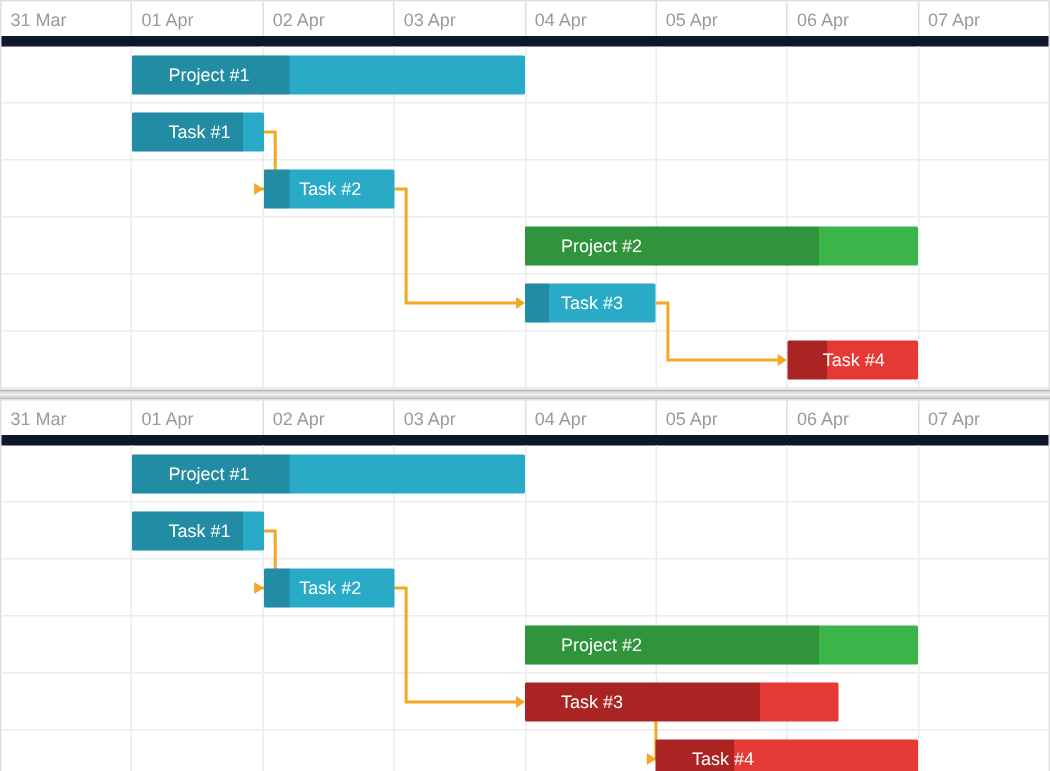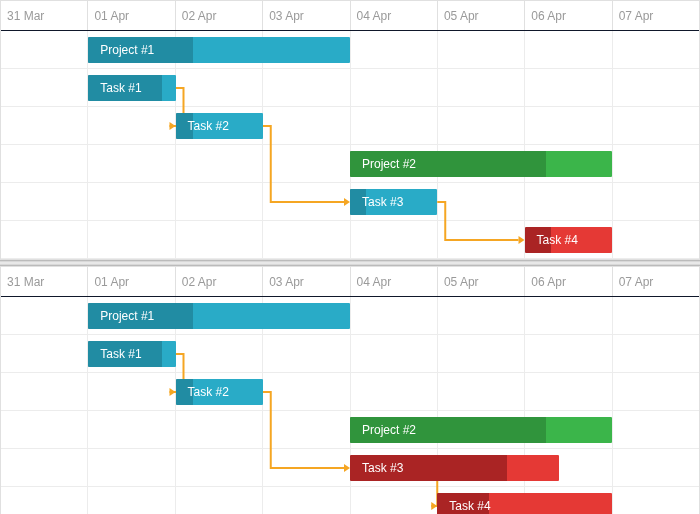--- a/index.html
+++ b/index.html
@@ -1,27 +1,27 @@
 <!DOCTYPE html>
 <html><head>
 <meta charset="utf-8">
 <style>
   * { box-sizing: border-box; margin: 0; padding: 0; }
   body { font-family: Arial, sans-serif; font-size: 12px; background: #fff; width: 700px; }
   .panel { width: 700px; border: 1px solid #e0e0e0; background: #fff; }
   .divider { height: 6px; background: linear-gradient(#d0d0d0, #f0f0f0, #d0d0d0); border-top:1px solid #bbb; border-bottom:1px solid #bbb; }
-  .hdr { display: flex; height: 30px; border-bottom: 1px solid #0f172a; text-align: center; }
+  .hdr { display: flex; height: 30px; border-bottom: 7px solid #0f172a; text-align: center; }
   .hdr-cell { flex: 1; border-right: 1px solid #e0e0e0; color: #9a9a9a; font-size: 12px; display:flex; align-items:center; padding-left:6px; }
   .hdr-cell:last-child { border-right: none; }
   .grid { position: relative; }
   .row { height: 38px; border-bottom: 1px solid #ececec; position: relative; }
   .cols { position: absolute; inset:0; display:flex; pointer-events:none; }
   .col { flex:1; border-right:1px solid #ececec; }
   .col:last-child { border-right:none; }
-  .bar { position:absolute; height:26px; top:6px; color:#fff; font-size:12px; display:flex; align-items:center; padding-left:12px; border-radius:1px; }
+  .bar { position:absolute; height:26px; top:6px; color:#fff; font-size:12px; display:flex; align-items:center; padding-left:24px; border-radius:1px; }
   .bar .prog { position:absolute; left:0; top:0; bottom:0; background: rgba(0,0,0,0.18); }
   .bar span { position:relative; z-index:2; }
   svg.links { position:absolute; inset:0; pointer-events:none; }
   svg.links path { stroke:#f5a623; stroke-width:2; fill:none; }
   svg.links polygon { fill:#f5a623; }
 </style>
 </head>
 <body>
 
 <div id="root">

